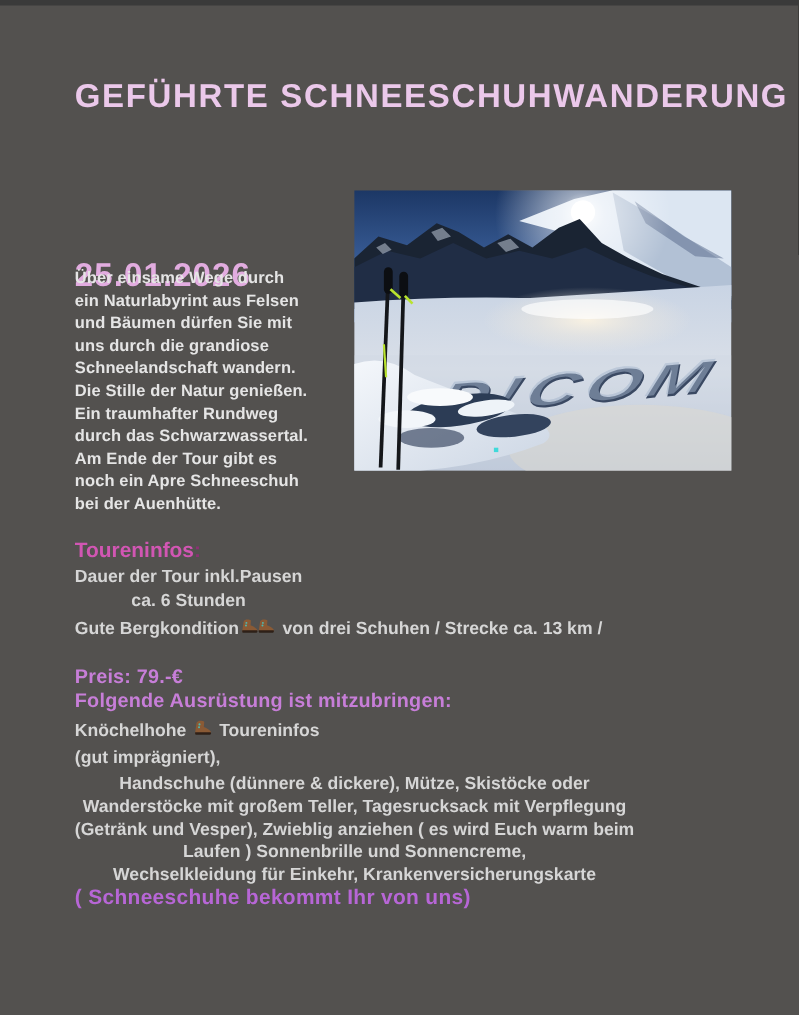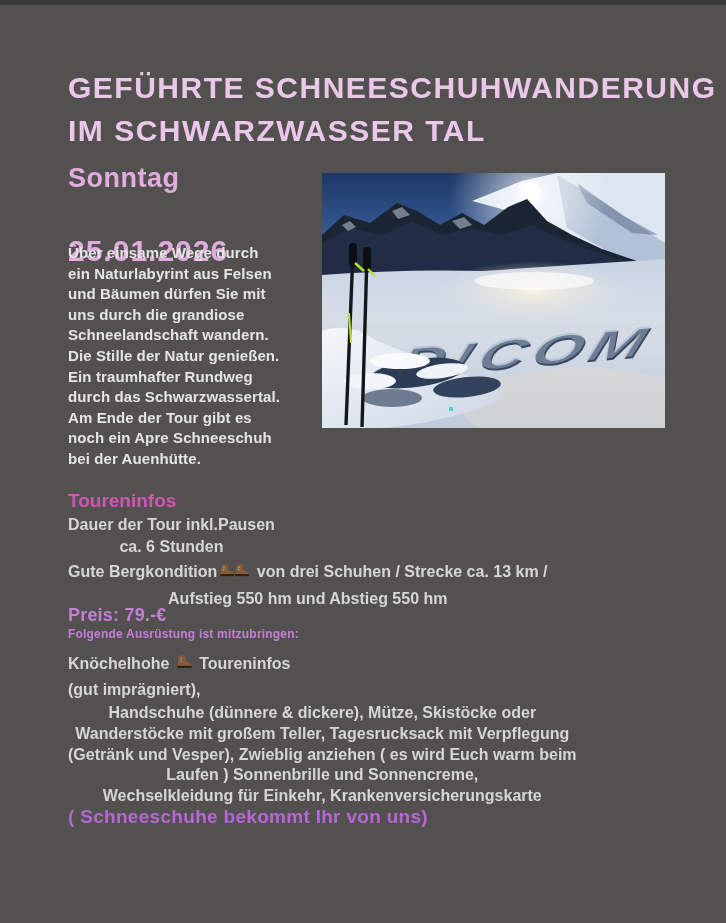--- a/index.html
+++ b/index.html
@@ -35,37 +35,36 @@
   .reflection .fade{
     position:absolute;left:0;top:0;width:343px;height:100px;
     background:linear-gradient(180deg, rgba(83,81,79,0.30) 0%, rgba(83,81,79,0.72) 50%, #53514f 96%);
   }
   .section{position:absolute;left:68px;color:#d6d6d6;font-weight:bold;text-align:center;}
   .toureninfos{top:490px;font-size:19px;color:#d156b3;}
   .toureninfos .colon{color:#8a3274;}
   .dauer{top:514px;font-size:16px;line-height:22px;white-space:pre;}
   .kondition{top:560px;font-size:16px;line-height:24px;white-space:pre;}
   .preis{top:605px;font-size:18px;color:#c77ed8;letter-spacing:0.2px;}
-  .equip-heading{top:627px;font-size:12px;color:#c77ed8;letter-spacing:0.2px;}
+  .equip-heading{top:627px;font-size:18px;color:#c77ed8;letter-spacing:0.2px;}
   .boots-line{top:653px;font-size:16px;}
   .impraegniert{top:681px;font-size:16px;}
   .equip-lines{top:703px;font-size:16px;line-height:20.8px;white-space:pre;}
   .note{top:806px;font-size:19px;color:#b766d6;letter-spacing:0.3px;}
   .boot-icon{display:inline-block;vertical-align:-3px;margin:0 1px;}
   .boot-icon + .boot-icon{margin-left:-4px;}
 </style>
 </head>
 <body>
 
 <div class="page">
   <div class="top-strip"></div>
 
-  <div class="title"><span>GEFÜHRTE SCHNEESCHUHWANDERUNG</span><br><span>IM SCHWARZWASSER TAL</span></div>
-
-  <div class="day">Sonntag</div>
+  <div class="title"><span>GEFÜHRTE SCHNEESCHUHWANDERUNG</span><br></div>
+
   <div class="date">25.01.2026</div>
 
   <div class="intro">Über einsame Wege durch
 ein Naturlabyrint aus Felsen
 und Bäumen dürfen Sie mit
 uns durch die grandiose
 Schneelandschaft wandern.
 Die Stille der Natur genießen.
 Ein traumhafter Rundweg
 durch das Schwarzwassertal.
@@ -168,21 +167,21 @@
   <div class="section kondition"><span>Gute Bergkondition</span><span class="boot-icon"><svg width="18" height="18" viewBox="0 0 24 24">
           <path d="M6.5,3.5 C8.5,2.5 12,3 13.5,4 L13,10 C16,11 18.5,12.5 20.5,14.5 C21.8,15.8 21.5,17.5 20,18 L4,18 C3.2,18 3,17.3 3,16.5 L4.5,6 C4.7,4.8 5.5,4 6.5,3.5 Z" fill="#8a5a35"></path>
           <path d="M3.1,16 L20.9,16 C21.7,16.8 21.4,18.6 20.2,18.9 L4,18.9 C3,18.9 2.7,17 3.1,16 Z" fill="#2e2018"></path>
           <circle cx="8" cy="7" r="1.2" fill="#4fb8b0"></circle>
           <circle cx="7.5" cy="10.2" r="1.2" fill="#4fb8b0"></circle>
         </svg></span><span class="boot-icon"><svg width="18" height="18" viewBox="0 0 24 24">
           <path d="M6.5,3.5 C8.5,2.5 12,3 13.5,4 L13,10 C16,11 18.5,12.5 20.5,14.5 C21.8,15.8 21.5,17.5 20,18 L4,18 C3.2,18 3,17.3 3,16.5 L4.5,6 C4.7,4.8 5.5,4 6.5,3.5 Z" fill="#8a5a35"></path>
           <path d="M3.1,16 L20.9,16 C21.7,16.8 21.4,18.6 20.2,18.9 L4,18.9 C3,18.9 2.7,17 3.1,16 Z" fill="#2e2018"></path>
           <circle cx="8" cy="7" r="1.2" fill="#4fb8b0"></circle>
           <circle cx="7.5" cy="10.2" r="1.2" fill="#4fb8b0"></circle>
-        </svg></span><span> von drei Schuhen / Strecke ca. 13 km /</span><br><span>Aufstieg 550 hm und Abstieg 550 hm</span></div>
+        </svg></span><span> von drei Schuhen / Strecke ca. 13 km /</span><br></div>
 
   <div class="section preis">Preis: 79.-€</div>
 
   <div class="section equip-heading">Folgende Ausrüstung ist mitzubringen:</div>
 
   <div class="section boots-line"><span>Knöchelhohe </span><span class="boot-icon"><svg width="19" height="19" viewBox="0 0 24 24">
           <path d="M6.5,3.5 C8.5,2.5 12,3 13.5,4 L13,10 C16,11 18.5,12.5 20.5,14.5 C21.8,15.8 21.5,17.5 20,18 L4,18 C3.2,18 3,17.3 3,16.5 L4.5,6 C4.7,4.8 5.5,4 6.5,3.5 Z" fill="#8a5a35"></path>
           <path d="M3.1,16 L20.9,16 C21.7,16.8 21.4,18.6 20.2,18.9 L4,18.9 C3,18.9 2.7,17 3.1,16 Z" fill="#2e2018"></path>
           <circle cx="8" cy="7" r="1.2" fill="#4fb8b0"></circle>
           <circle cx="7.5" cy="10.2" r="1.2" fill="#4fb8b0"></circle>

